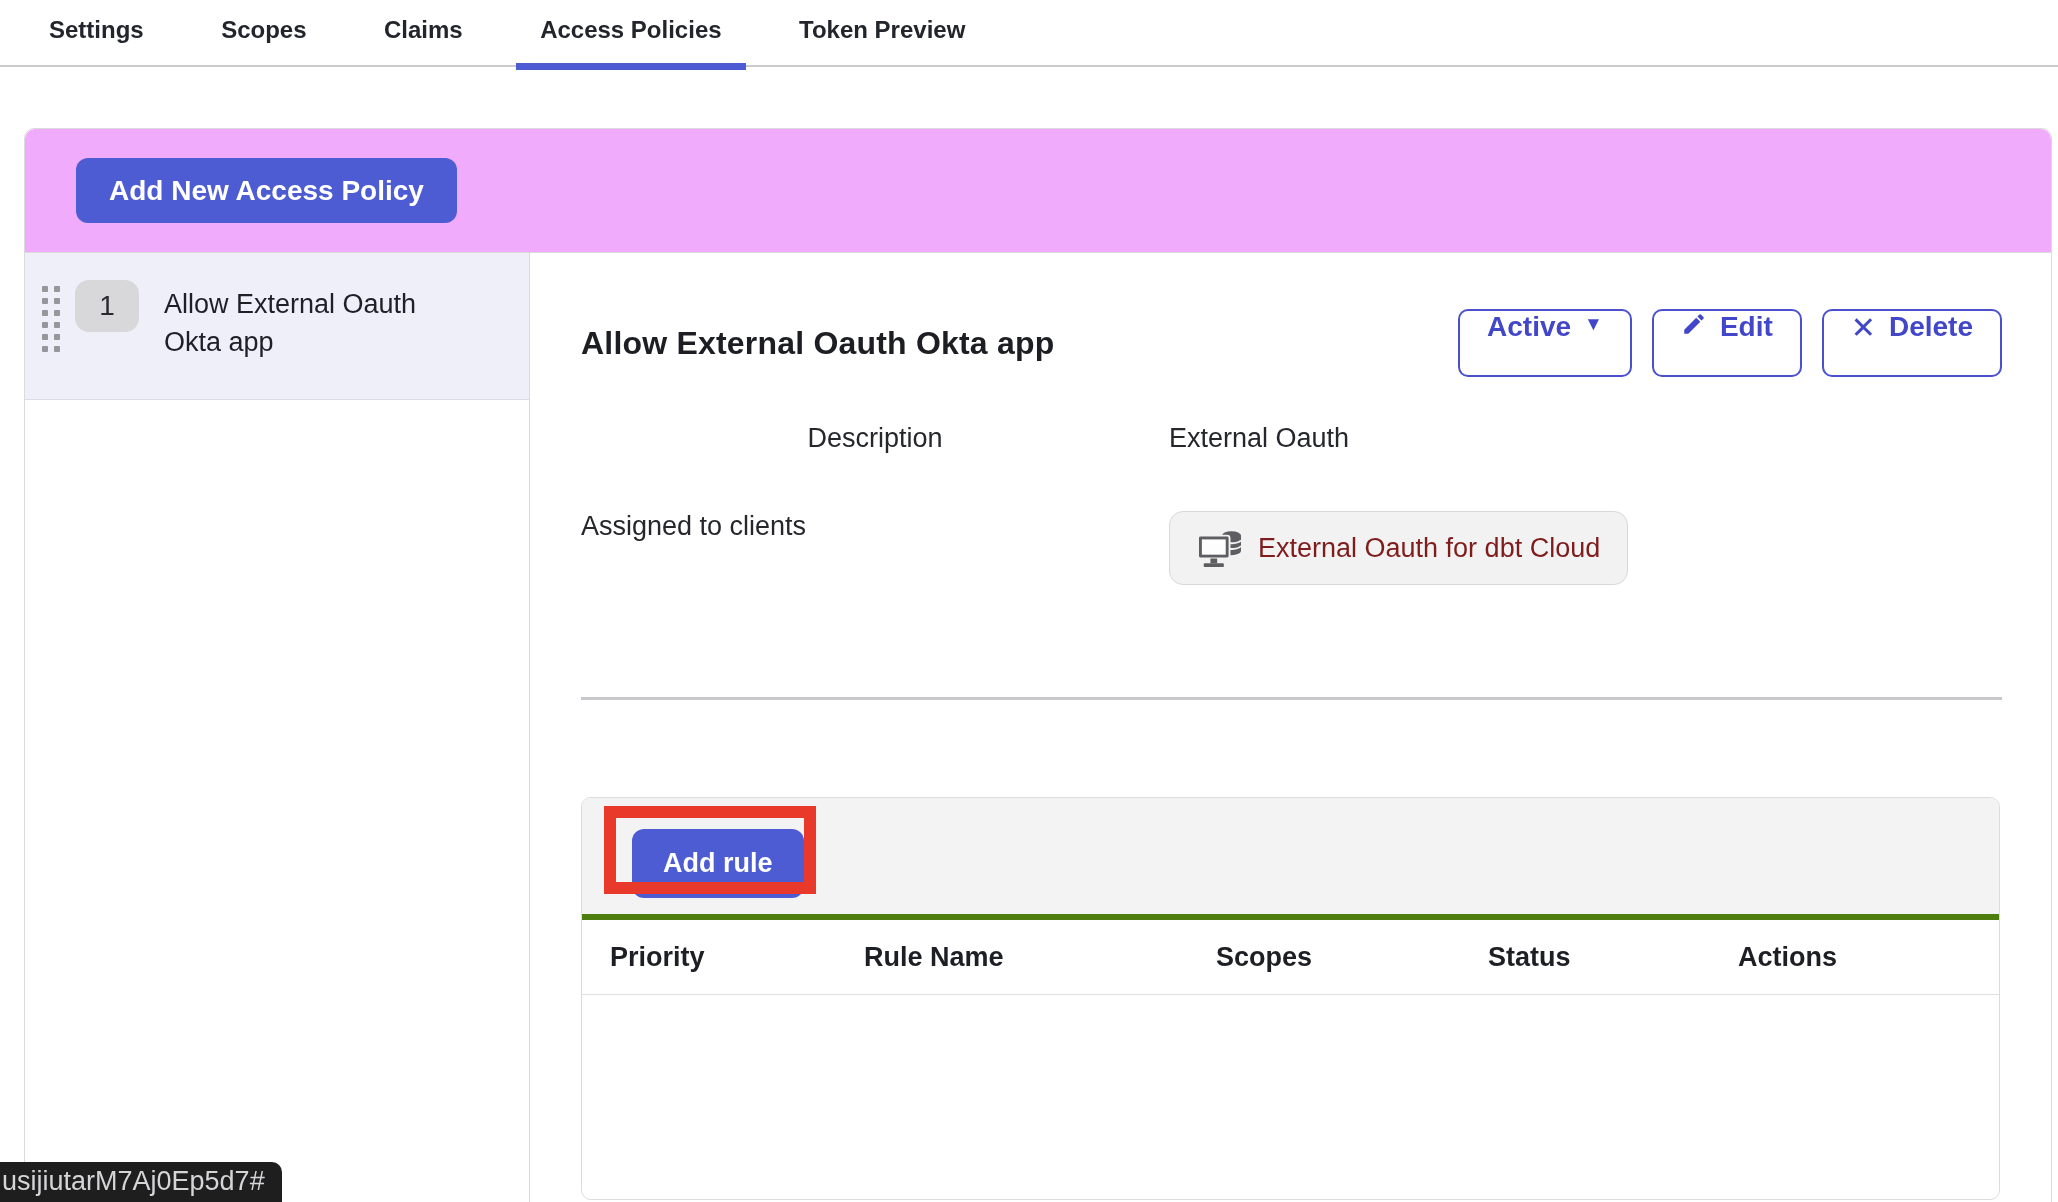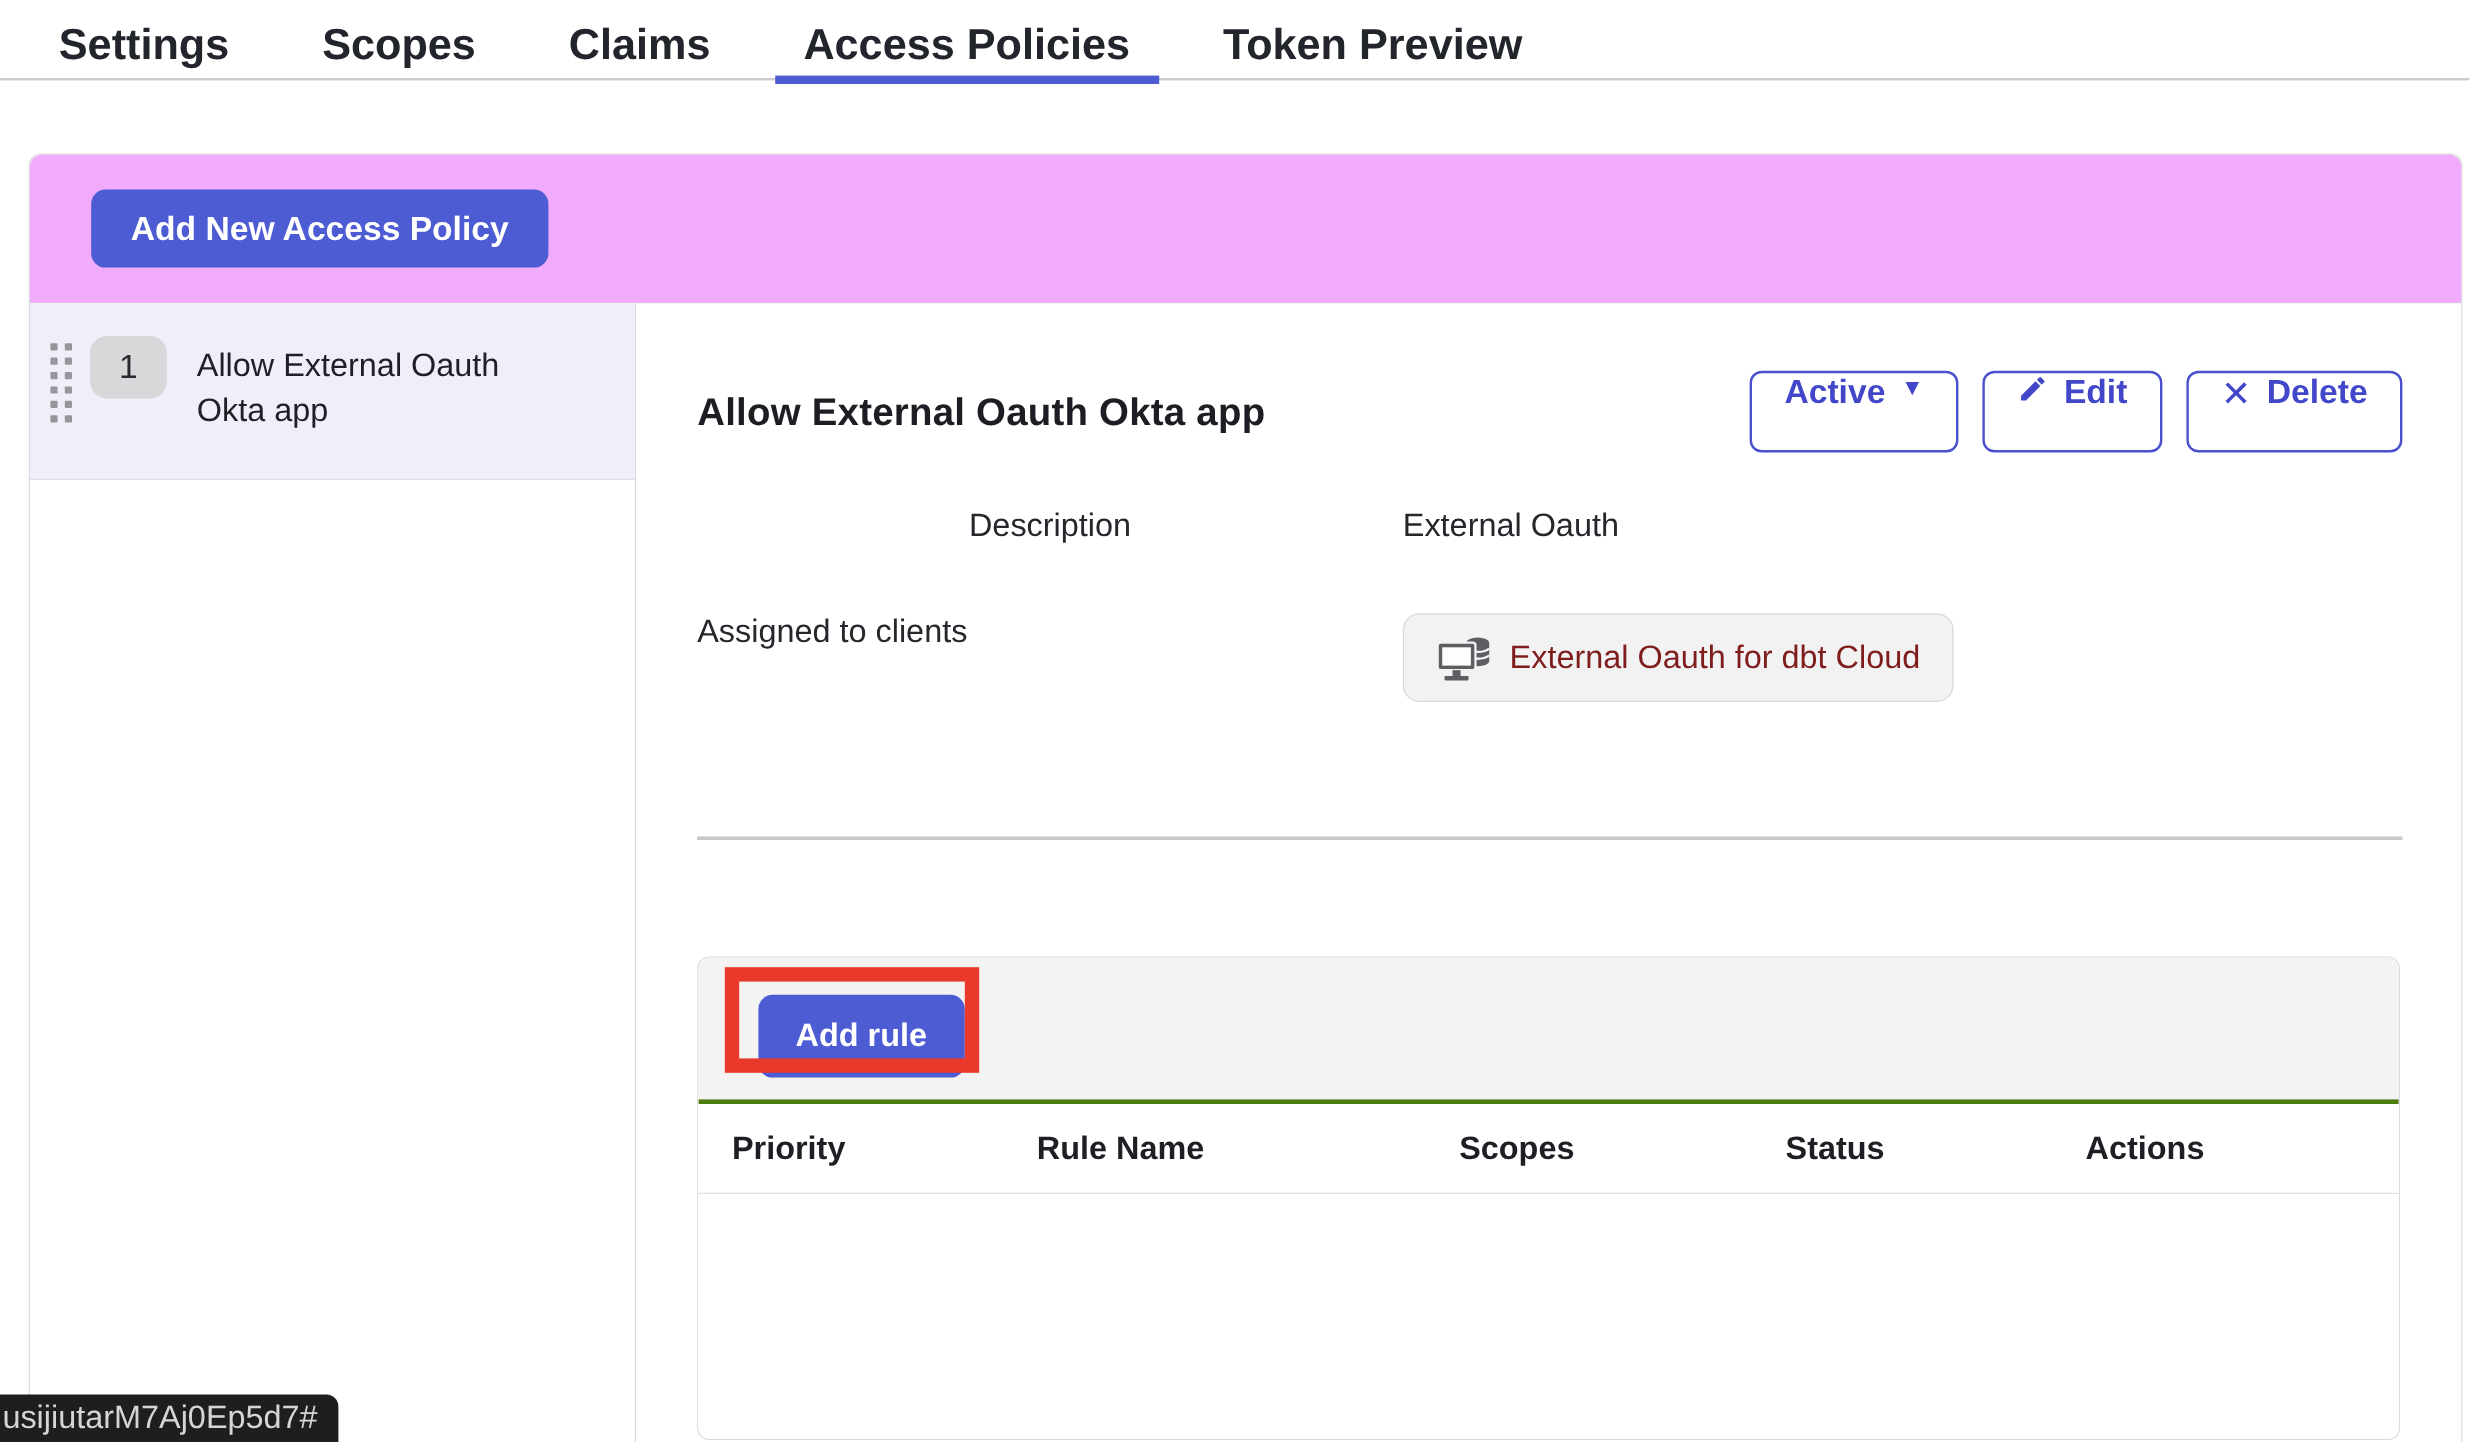--- a/index.html
+++ b/index.html
@@ -1,21 +1,21 @@
 <!DOCTYPE html>
 <html><head>
 <meta charset="utf-8">
 <style>
   * { margin:0; padding:0; box-sizing:border-box; }
   html,body { width:2058px; height:1202px; }
   body { font-family:"Liberation Sans", sans-serif; background:#fff; overflow:hidden; position:relative; color:#1e1f24; }
 
   
   .tabbar { position:absolute; top:0; left:0; width:100%; height:67px; border-bottom:2px solid #cbcbce; padding-left:25px; white-space:nowrap; }
-  .tab { display:inline-block; position:relative; height:100%; padding:16px 24px 0; margin-right:25px; font-size:36px; font-weight:bold; color:#22252b; cursor:pointer; }
+  .tab { display:inline-block; position:relative; height:100%; padding:16px 24px 0; margin-right:25px; font-size:24px; font-weight:bold; color:#22252b; cursor:pointer; }
   .tab.active::after { content:""; position:absolute; left:0; bottom:-5px; width:100%; height:7px; background:#4d5cd3; }
 
   
   .panel { position:absolute; left:24px; top:128px; width:2028px; height:1085px; border:1px solid #dbdbde; border-radius:10px 10px 0 0; background:#fff; }
   .panel-header { height:124px; background:#f0abfc; border-bottom:1px solid #dbdbde; border-radius:10px 10px 0 0; position:relative; }
   .btn-primary { position:absolute; left:51px; top:29px; height:65px; padding:0 33px; background:#4d5cd3; color:#fff; border:none; border-radius:12px; font-family:inherit; font-size:28px; font-weight:bold; cursor:pointer; }
 
   .panel-body { display:flex; height:960px; }
 
   
@@ -40,21 +40,21 @@
   .info-row.first { margin-top:46px;text-align:center; }
   .info-row.second { margin-top:57px; align-items:flex-start; }
   .info-label { width:588px; flex:none; }
   .chip { display:inline-flex; align-items:center; gap:15px; height:74px; padding:0 27px; background:#f2f2f3; border:1px solid #d8d8da; border-radius:14px; font-size:27px; color:#7f1d1d; cursor:pointer; }
   .chip-icon svg { display:block; }
 
   .divider { height:3px; background:#c8c8cc; margin-top:112px; width:1421px; }
 
   
   .rules-panel { margin-top:97px; width:1419px; border:1px solid #dbdbde; border-radius:10px; background:#fff; }
-  .rules-header { position:relative; height:122px; background:#f3f3f4; border-bottom:4px solid #4d7c0f; border-radius:10px 10px 0 0; }
+  .rules-header { position:relative; height:122px; background:#f3f3f4; border-bottom:6px solid #4d7c0f; border-radius:10px 10px 0 0; }
   .btn-add-rule { position:absolute; left:50px; top:31px; height:69px; padding:0 31px; background:#4d5cd3; color:#fff; border:none; border-radius:12px; font-family:inherit; font-size:27px; font-weight:bold; cursor:pointer; }
   .annotation-box { position:absolute; left:22px; top:8px; width:212px; height:88px; border:12px solid #e8392b; pointer-events:none; }
   .rules-cols { display:flex; align-items:center; height:75px; background:#fff; border-bottom:1px solid #dfdfe1; font-size:27px; font-weight:bold; color:#1e1f24; padding-left:28px; }
   .col-priority { width:254px; } .col-rulename { width:352px; } .col-scopes { width:272px; } .col-status { width:250px; } .col-actions { flex:1; }
   .rules-body { height:204px; background:#fff; border-radius:0 0 10px 10px; }
 
   
   .status-tooltip { position:absolute; left:0; bottom:0; height:40px; background:#1e1e1f; color:#d5d5d7; border-radius:0 10px 0 0; font-size:27px; display:flex; align-items:center; padding:0 17px 2px 6px; z-index:5; overflow:hidden;justify-content:flex-end; }
   .status-tooltip span { display:inline-block; margin-left:-4px; white-space:nowrap; }
 </style>

